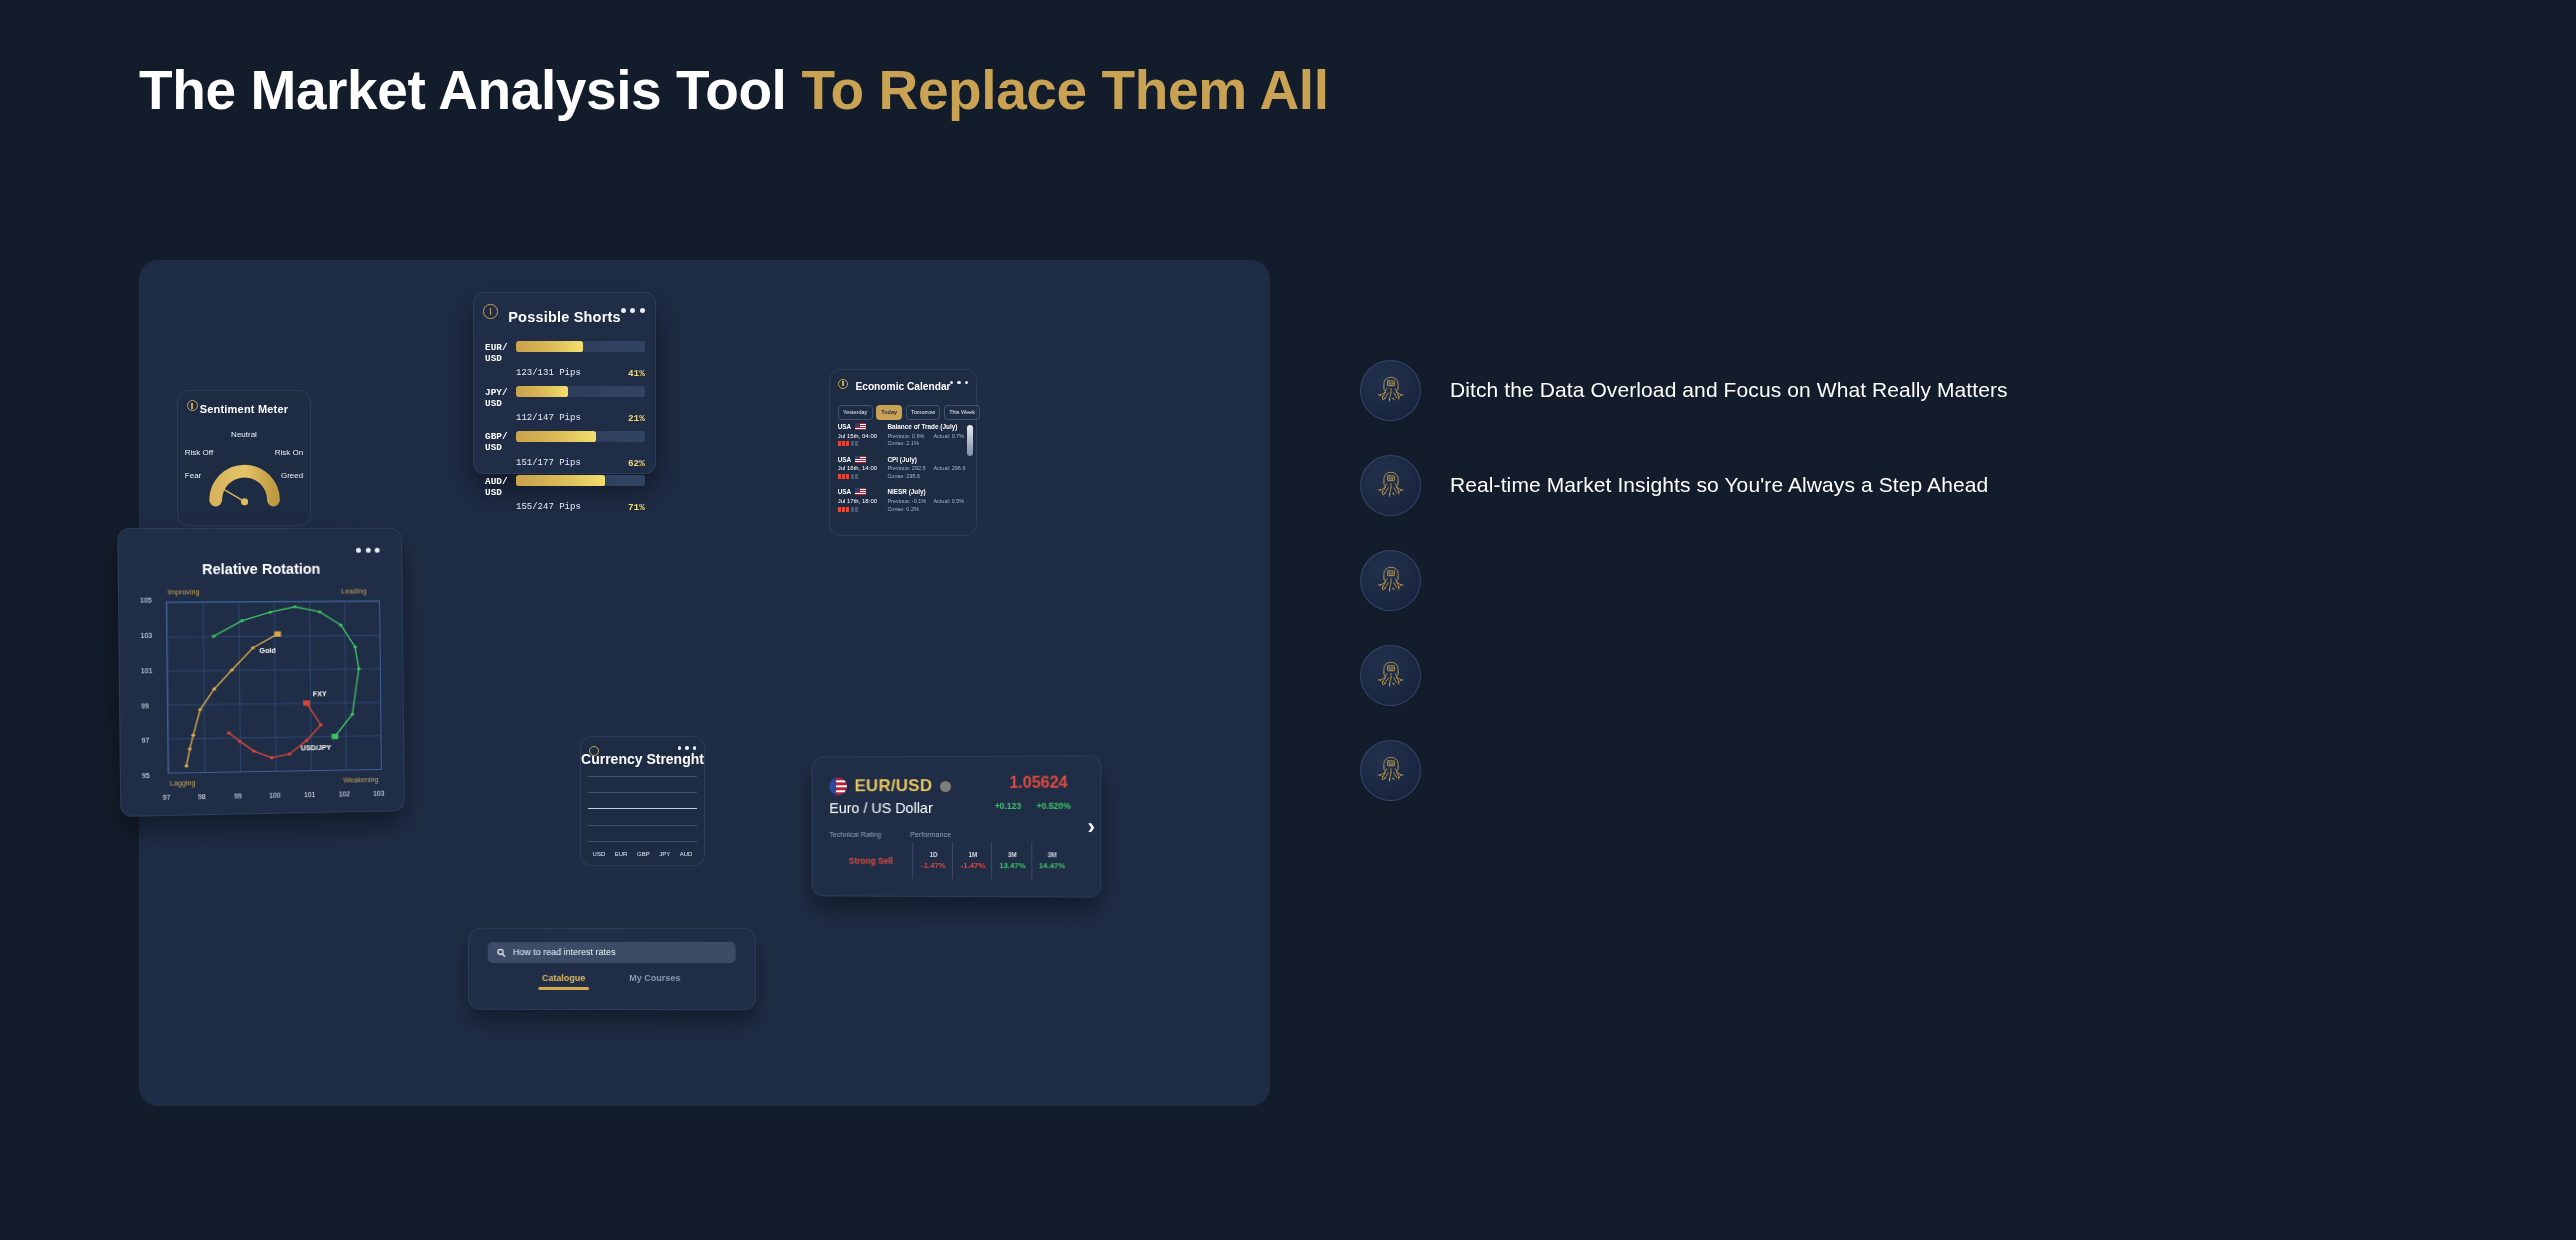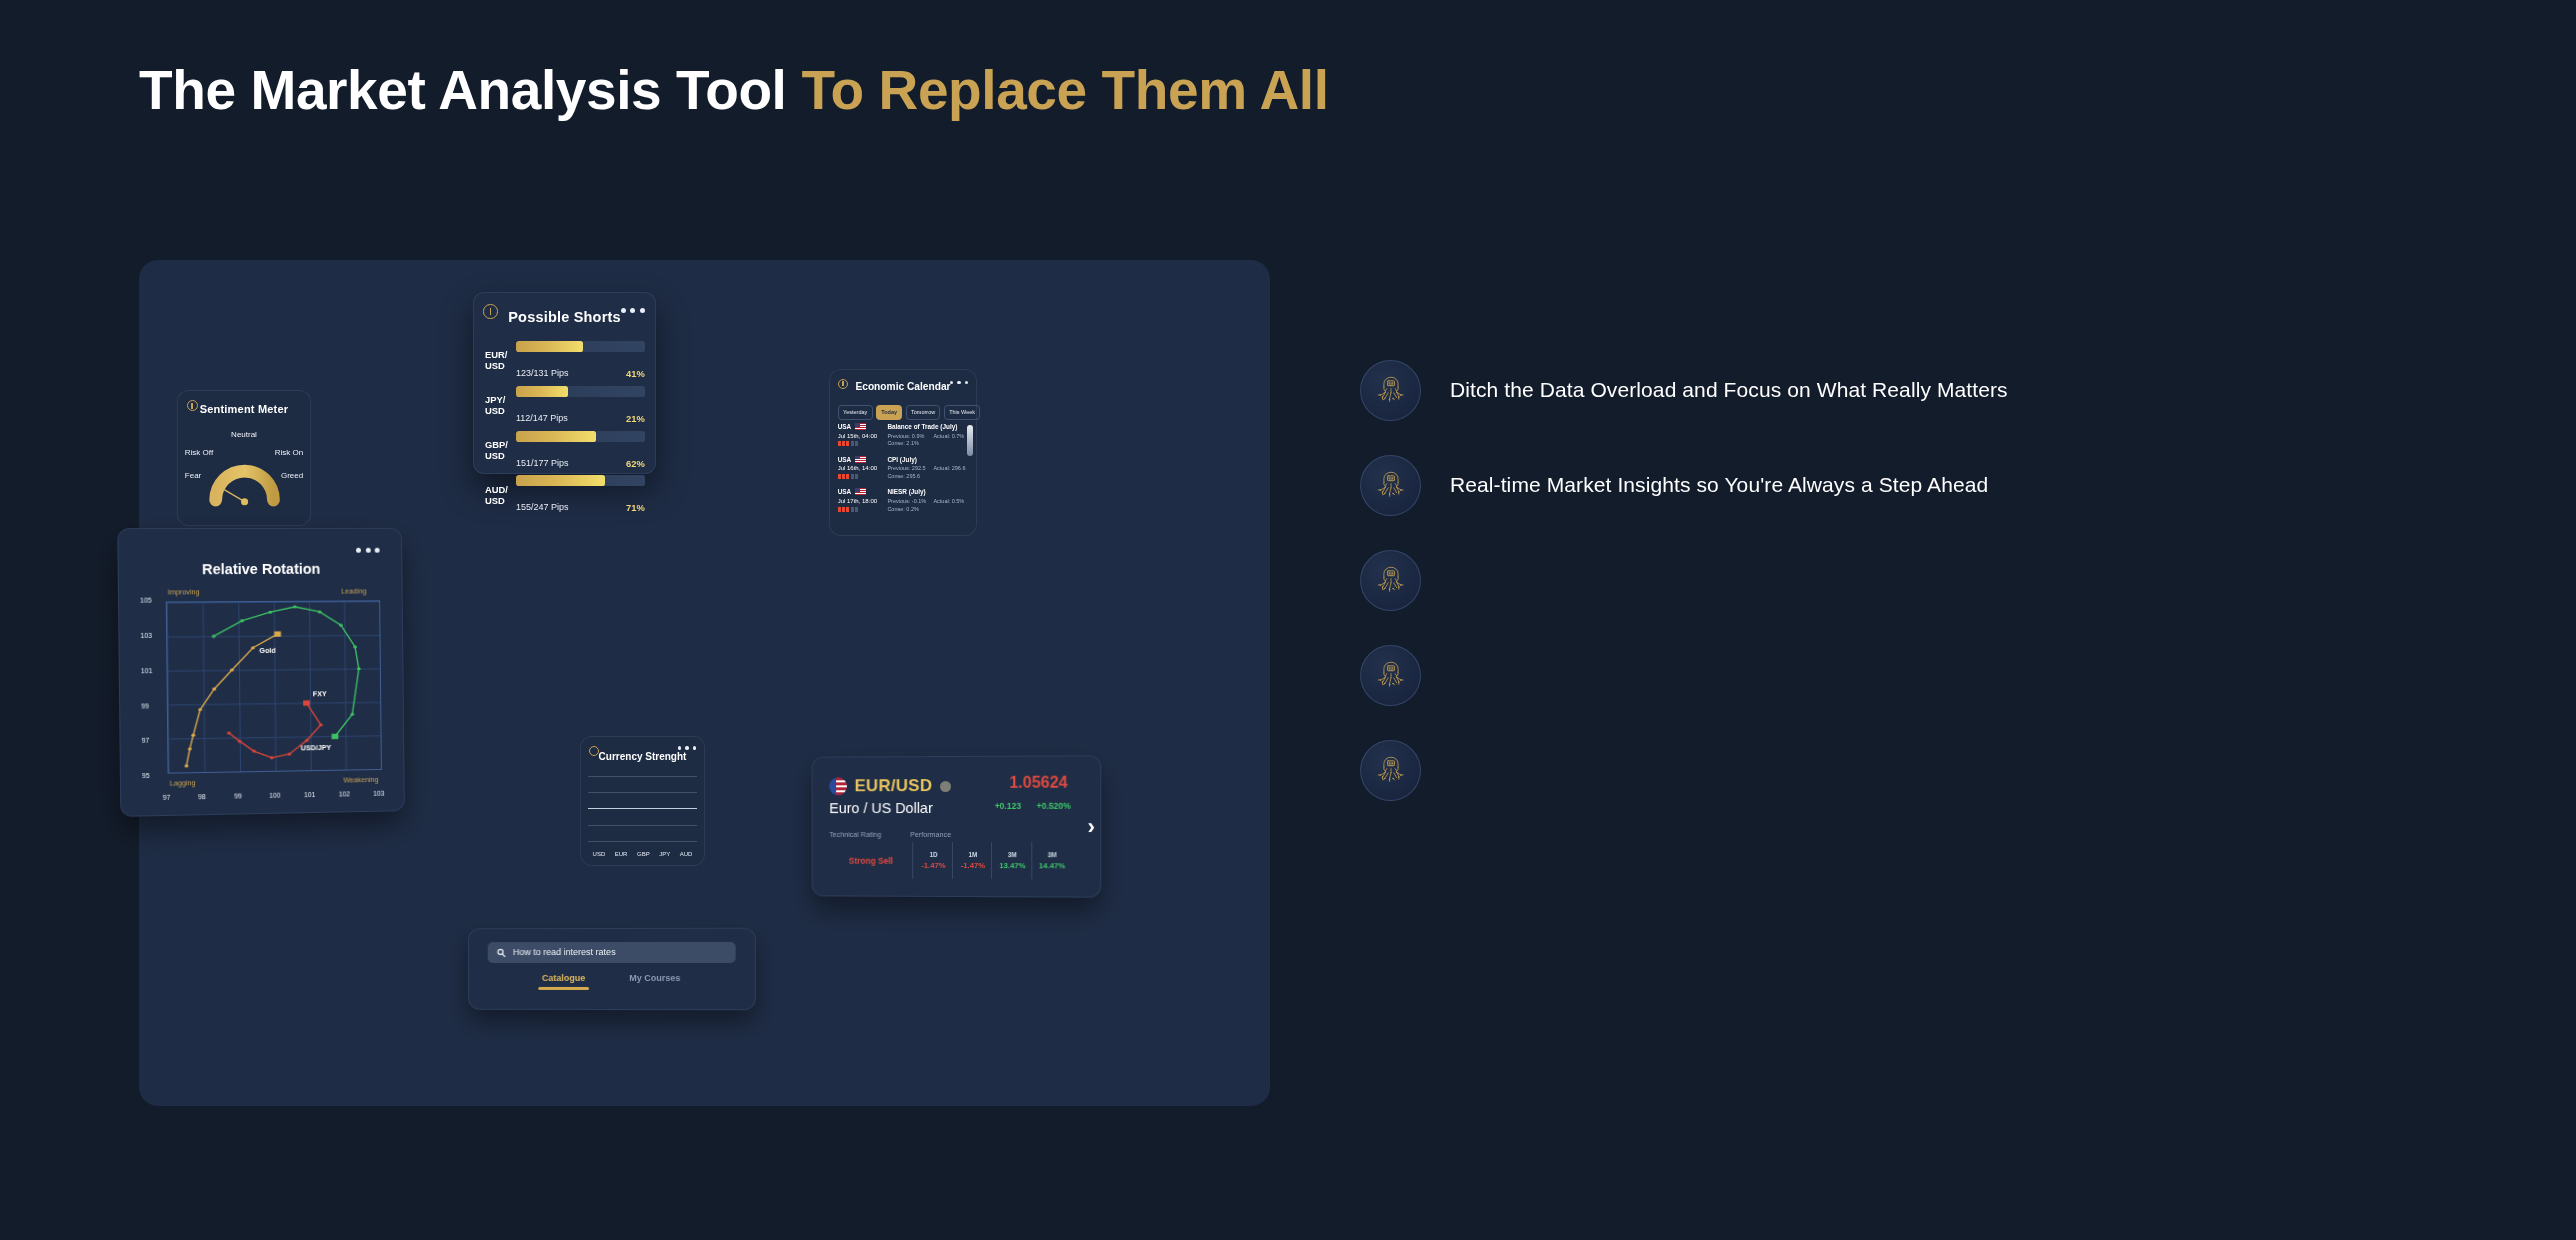--- a/index.html
+++ b/index.html
@@ -72,21 +72,21 @@
     left: 334px; top: 32px; width: 183px; height: 182px;
     background: #1f2d46;
     box-shadow: 0 15.3px 32px rgba(0,0,0,.45);
     border-radius: 11px;
   }
   #shorts .card-title { font-size: 14.5px; margin-top: 16px; letter-spacing: 0.2px; }
   #shorts .ring { left: 9.4px; top: 11px; width: 14.5px; height: 14.5px; }
   #shorts .dots { right: 10.2px; top: 14.5px; }
   #shorts .dots i { width: 5.1px; height: 5.1px; }
   .rows { position: absolute; left: 11px; right: 10.2px; top: 48px; }
-  .srow { display: flex; align-items: center; margin-bottom: 6.8px; }
+  .srow { display: flex; align-items: flex-start; margin-bottom: 6.8px; font-family: Liberation Mono, monospace; }
   .pair {
     width: 31px; flex: none;
     color: #fff; font-weight: 700; font-size: 9.4px;
     line-height: 11px; padding-top: 0.9px;
   }
   .barcol { flex: 1; }
   .track {
     height: 11px; border-radius: 2.6px;
     background: linear-gradient(90deg,#2a3a56,#314461);
     overflow: hidden;
@@ -167,21 +167,21 @@
       linear-gradient(to right, #2c4570 0.9px, transparent 0.9px),
       linear-gradient(to bottom, #2c4570 0.9px, transparent 0.9px);
     background-size: 16.666% 20%;
   }
   .ytick { position: absolute; left: 1.7px; color: #e8edf5; font-size: 6.8px; }
   .xtick { position: absolute; bottom: 1.7px; color: #e8edf5; font-size: 6.8px; }
   .ptlbl { position: absolute; color: #fff; font-size: 7.2px; font-weight: 700; }
 
   
   #cstr { left: 441px; top: 476px; width: 125px; height: 130px; }
-  #cstr .card-title { font-size: 10px; margin-top: 13.6px; }
+  #cstr .card-title { font-size: 14px; margin-top: 13.6px; }
   #cstr .ring { left: 7.7px; top: 8.5px; width: 10.2px; height: 10.2px; }
   #cstr .dots { right: 7.7px; top: 9.4px; }
   #cstr .dots i { width: 3.4px; height: 3.4px; }
   .cs-lines { position: absolute; left: 6.8px; right: 6.8px; top: 39px; }
   .cs-line { height: 0.9px; background: rgba(150,170,205,.3); margin-bottom: 15.3px; }
   .cs-line.mid { background: rgba(225,235,250,.85); }
   .cs-axis { position: absolute; left: 6.8px; right: 6.8px; bottom: 8.5px; display: flex; justify-content: space-around; }
   .cs-axis span { color: #e5ebf5; font-size: 6px; }
 
   

